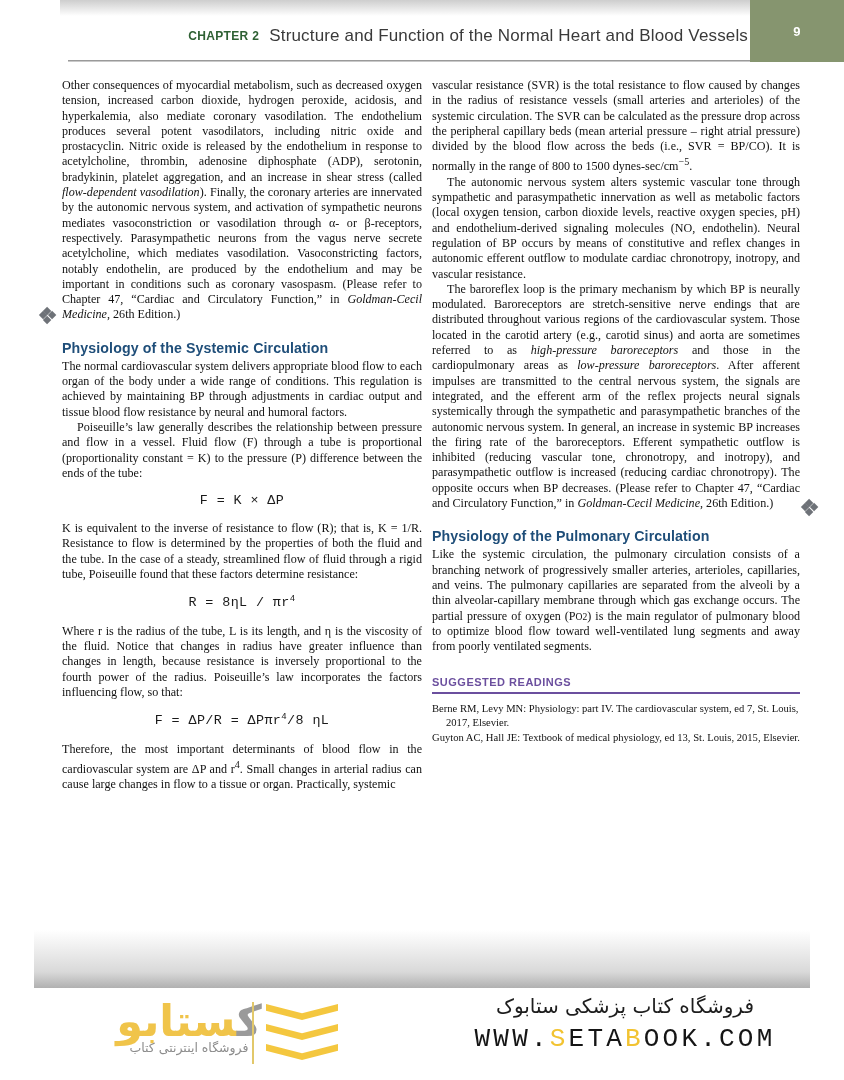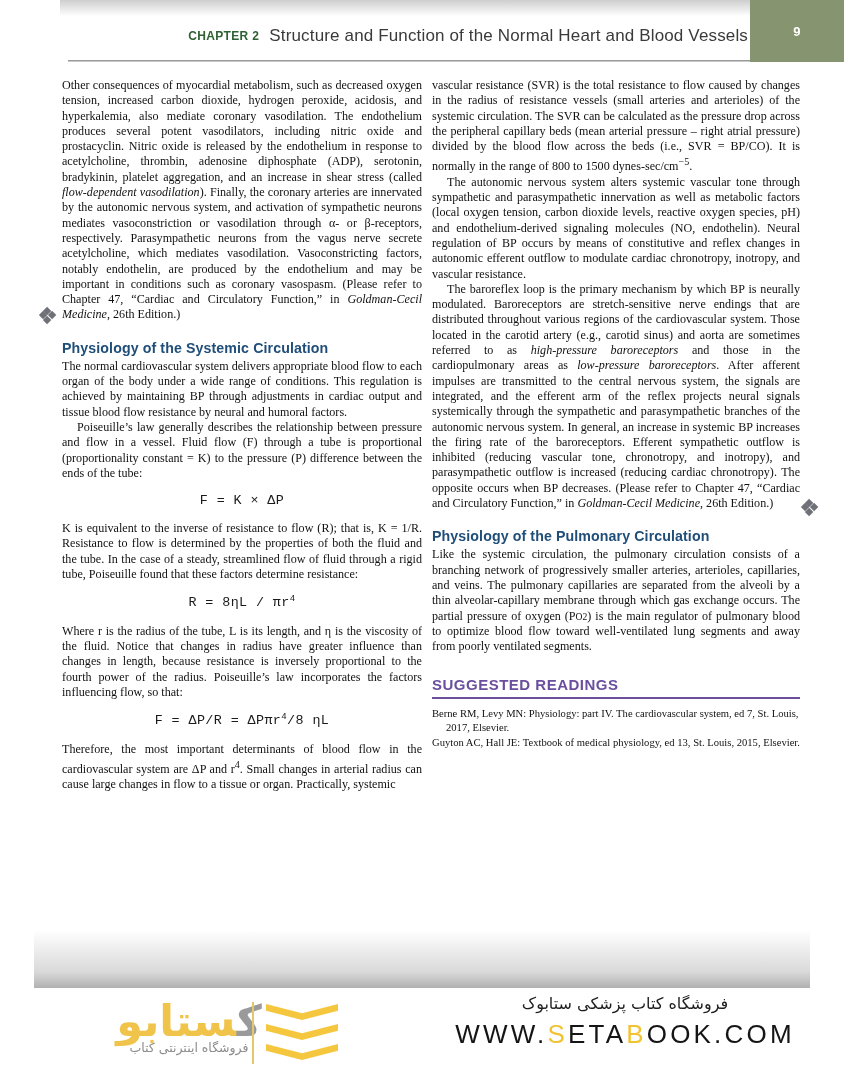--- a/index.html
+++ b/index.html
@@ -128,21 +128,21 @@
     font-size: 13.4px;
     color: #1a1a1a;
     letter-spacing: .4px;
   }
   .formula sup { font-size: 9px; vertical-align: super; }
 
   
   h2.readings {
     margin: 22px 0 0 0;
     font-family: "Liberation Sans", sans-serif;
-    font-size: 15px;
+    font-size: 11px;
     font-weight: bold;
     color: #6b4f9e;
     letter-spacing: .5px;
   }
   .readings-rule {
     margin: 4px 0 8px 0;
     height: 2px;
     background: #6b4f9e;
     width: 100%;
   }
@@ -268,27 +268,27 @@
   .footer-right {
     position: absolute;
     left: 420px;
     top: 6px;
     width: 410px;
     text-align: center;
   }
   .footer-fa {
     direction: rtl;
     font-family: "DejaVu Sans", sans-serif;
-    font-size: 16px;
+    font-size: 20px;
     color: #1d1d1d;
     white-space: nowrap;
     margin-bottom: 6px;
   }
   .footer-url {
-    font-family: Liberation Sans, sans-serif;
+    font-family: Liberation Mono, monospace;
     font-size: 26px;
     font-weight: normal;
     letter-spacing: 3.2px;
     color: #151515;
     white-space: nowrap;
   }
   .footer-url .hl { color: #f2c331; }
 </style>
 </head>
 <body>

